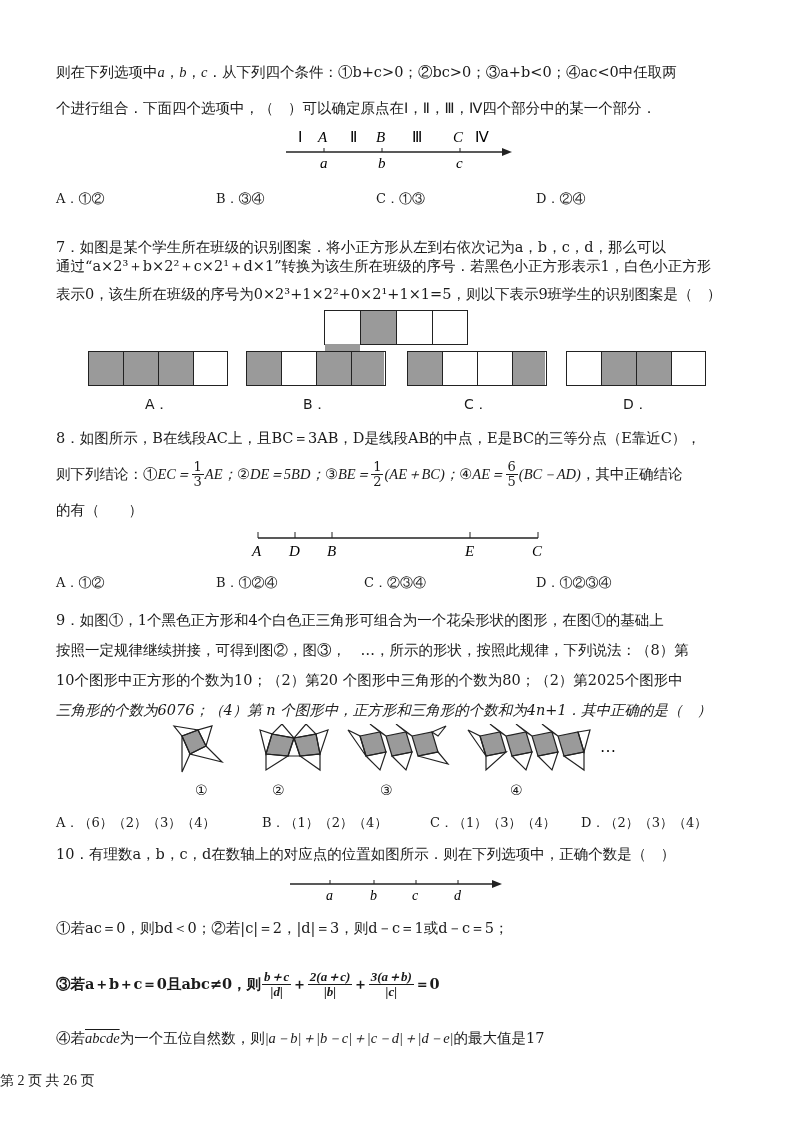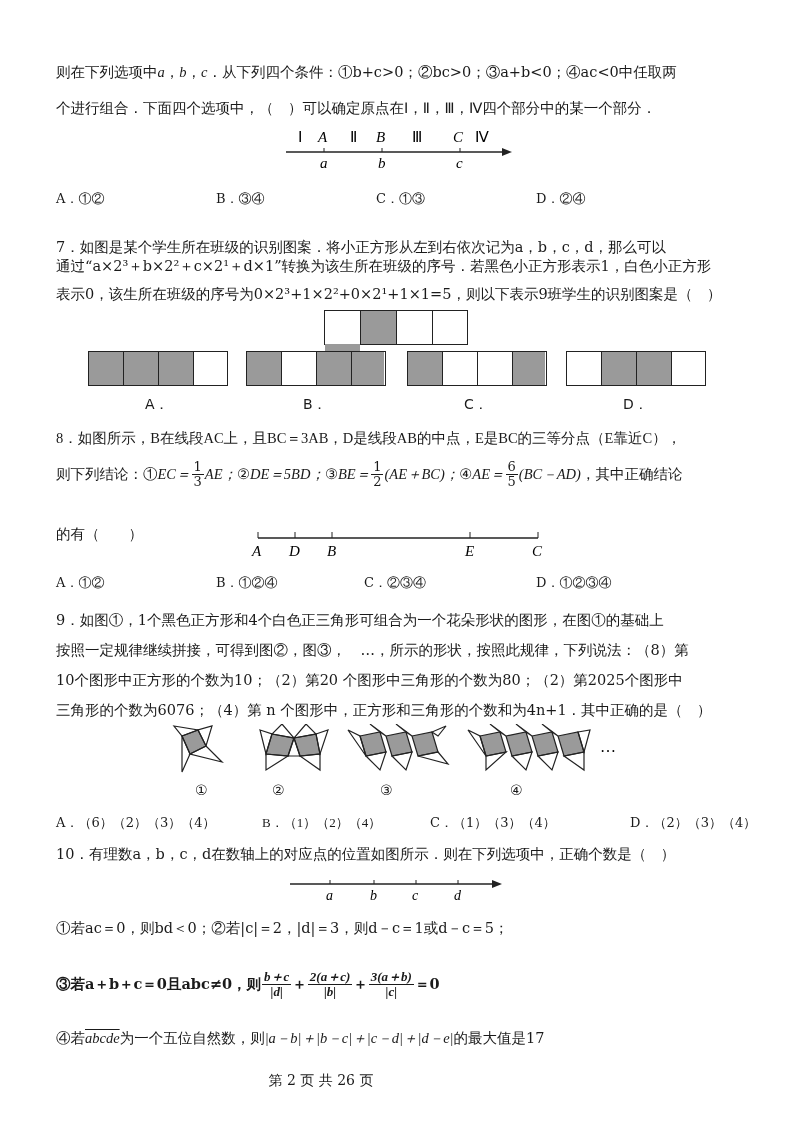--- a/index.html
+++ b/index.html
@@ -85,25 +85,25 @@
     <div class="sq dark" style="width:35px;"></div>
     <div class="sq dark" style="width:35px;"></div>
     <div class="sq light" style="width:32px;"></div>
 </div>
 
 <div class="figlabel" style="left:145px;top:396px;">A．</div>
 <div class="figlabel" style="left:303px;top:396px;">B．</div>
 <div class="figlabel" style="left:464px;top:396px;">C．</div>
 <div class="figlabel" style="left:623px;top:396px;">D．</div>
 
-<div class="line" style="top:428px;font-family:Liberation Serif, serif;">8．如图所示，B在线段AC上，且BC＝3AB，D是线段AB的中点，E是BC的三等分点（E靠近C），</div>
+<div class="line" style="top:428px;">8．如图所示，B在线段AC上，且BC＝3AB，D是线段AB的中点，E是BC的三等分点（E靠近C），</div>
 <div class="line" style="top:460px;">
   <span>则下列结论：</span><span><span>①</span><span class="it">EC＝</span><span class="frac"><span class="num">1</span><span class="den">3</span></span><span class="it">AE；</span></span><span><span>②</span><span class="it">DE＝5BD；</span></span><span><span>③</span><span class="it">BE＝</span><span class="frac"><span class="num">1</span><span class="den">2</span></span><span class="it">(AE＋BC)；</span></span><span><span>④</span><span class="it">AE＝</span><span class="frac"><span class="num">6</span><span class="den">5</span></span><span class="it">(BC－AD)</span></span><span>，其中正确结论</span>
 </div>
-<div class="line" style="top:524px;">的有（　　）</div>
+<div class="line" style="top:500px;">的有（　　）</div>
 
 <svg style="position:absolute;left:250px;top:528px;" width="300" height="32">
   <line x1="8" y1="10" x2="288" y2="10" stroke="#222" stroke-width="1.5"></line>
   <line x1="8" y1="4" x2="8" y2="10" stroke="#222"></line>
   <line x1="45" y1="4" x2="45" y2="10" stroke="#222"></line>
   <line x1="82" y1="4" x2="82" y2="10" stroke="#222"></line>
   <line x1="220" y1="4" x2="220" y2="10" stroke="#222"></line>
   <line x1="288" y1="4" x2="288" y2="10" stroke="#222"></line>
   <text x="2" y="28" font-size="15" font-style="italic">A</text>
   <text x="39" y="28" font-size="15" font-style="italic">D</text>
@@ -113,21 +113,21 @@
 </svg>
 
 <div class="opt" style="left:56px;top:574px;"><span>A．</span><span>①②</span></div>
 <div class="opt" style="left:216px;top:574px;"><span>B．</span><span>①②④</span></div>
 <div class="opt" style="left:364px;top:574px;"><span>C．</span><span>②③④</span></div>
 <div class="opt" style="left:536px;top:574px;"><span>D．</span><span>①②③④</span></div>
 
 <div class="line" style="top:610px;">9．如图①，1个黑色正方形和4个白色正三角形可组合为一个花朵形状的图形，在图①的基础上</div>
 <div class="line" style="top:640px;">按照一定规律继续拼接，可得到图②，图③，　…，所示的形状，按照此规律，下列说法：（8）第</div>
 <div class="line" style="top:670px;">10个图形中正方形的个数为10；（2）第20 个图形中三角形的个数为80；（2）第2025个图形中</div>
-<div class="line" style="top:700px;">三角形的个数为6076；（4）第 n 个图形中，正方形和三角形的个数和为4n+1．其中正确的是（　）</div>
+<div class="line" style="top:700px;font-style:italic;">三角形的个数为6076；（4）第 n 个图形中，正方形和三角形的个数和为4n+1．其中正确的是（　）</div>
 
 <svg style="position:absolute;left:170px;top:724px;" width="460" height="56">
   <g fill="none" stroke="#222" stroke-width="1.2">
 
     <g>
       <polygon points="12,12 28,6 36,22 20,30" fill="#9a9a9a"></polygon>
       <polygon points="12,12 28,6 4,2"></polygon>
       <polygon points="28,6 36,22 42,2"></polygon>
       <polygon points="36,22 20,30 52,38"></polygon>
       <polygon points="20,30 12,12 12,48"></polygon>
@@ -176,23 +176,23 @@
   </g>
   <text x="430" y="28" font-size="16">…</text>
 </svg>
 
 <div class="figlabel" style="left:195px;top:782px;">①</div>
 <div class="figlabel" style="left:272px;top:782px;">②</div>
 <div class="figlabel" style="left:380px;top:782px;">③</div>
 <div class="figlabel" style="left:510px;top:782px;">④</div>
 
 <div class="opt" style="left:56px;top:814px;"><span>A．</span><span>（6）（2）（3）（4）</span></div>
-<div class="opt" style="left:262px;top:814px;font-family:Liberation Serif, serif;"><span>B．</span><span>（1）（2）（4）</span></div>
+<div class="opt" style="left:262px;top:814px;"><span>B．</span><span>（1）（2）（4）</span></div>
 <div class="opt" style="left:430px;top:814px;"><span>C．</span><span>（1）（3）（4）</span></div>
-<div class="opt" style="left:630px;top:814px;"><span>D．</span><span>（2）（3）（4）</span></div>
+<div class="opt" style="left:581px;top:814px;"><span>D．</span><span>（2）（3）（4）</span></div>
 
 <div class="line" style="top:844px;text-align:right;">10．有理数a，b，c，d在数轴上的对应点的位置如图所示．则在下列选项中，正确个数是（　）</div>
 
 <svg style="position:absolute;left:288px;top:874px;" width="220" height="30">
   <line x1="2" y1="10" x2="206" y2="10" stroke="#222" stroke-width="1.5"></line>
   <polygon points="204,6 214,10 204,14" fill="#222"></polygon>
   <line x1="42" y1="6" x2="42" y2="10" stroke="#222"></line>
   <line x1="86" y1="6" x2="86" y2="10" stroke="#222"></line>
   <line x1="128" y1="6" x2="128" y2="10" stroke="#222"></line>
   <line x1="170" y1="6" x2="170" y2="10" stroke="#222"></line>
@@ -205,13 +205,13 @@
 <div class="line" style="top:918px;">①若ac＝0，则bd＜0；②若|c|＝2，|d|＝3，则d－c＝1或d－c＝5；</div>
 
 <div class="line" style="top:970px;font-weight:bold;">
   <span>③若a＋b＋c＝0且abc≠0，则</span><span class="frac it"><span class="num">b＋c</span><span class="den">|d|</span></span><span>＋</span><span class="frac it"><span class="num">2(a＋c)</span><span class="den">|b|</span></span><span>＋</span><span class="frac it"><span class="num">3(a＋b)</span><span class="den">|c|</span></span><span>＝0</span>
 </div>
 
 <div class="line" style="top:1028px;">
   <span>④若</span><span class="it over">abcde</span><span>为一个五位自然数，则</span><span class="it">|a－b|＋|b－c|＋|c－d|＋|d－e|</span><span>的最大值是17</span>
 </div>
 
-<div style="position:absolute;left:0;width:642px;top:1072px;text-align:center;font-size:14px;">第 2 页 共 26 页</div>
+<div style="position:absolute;left:0;width:642px;top:1072px;text-align:left;font-size:14px;font-family:Liberation Serif, serif;">第 2 页 共 26 页</div>
 
 </body></html>

